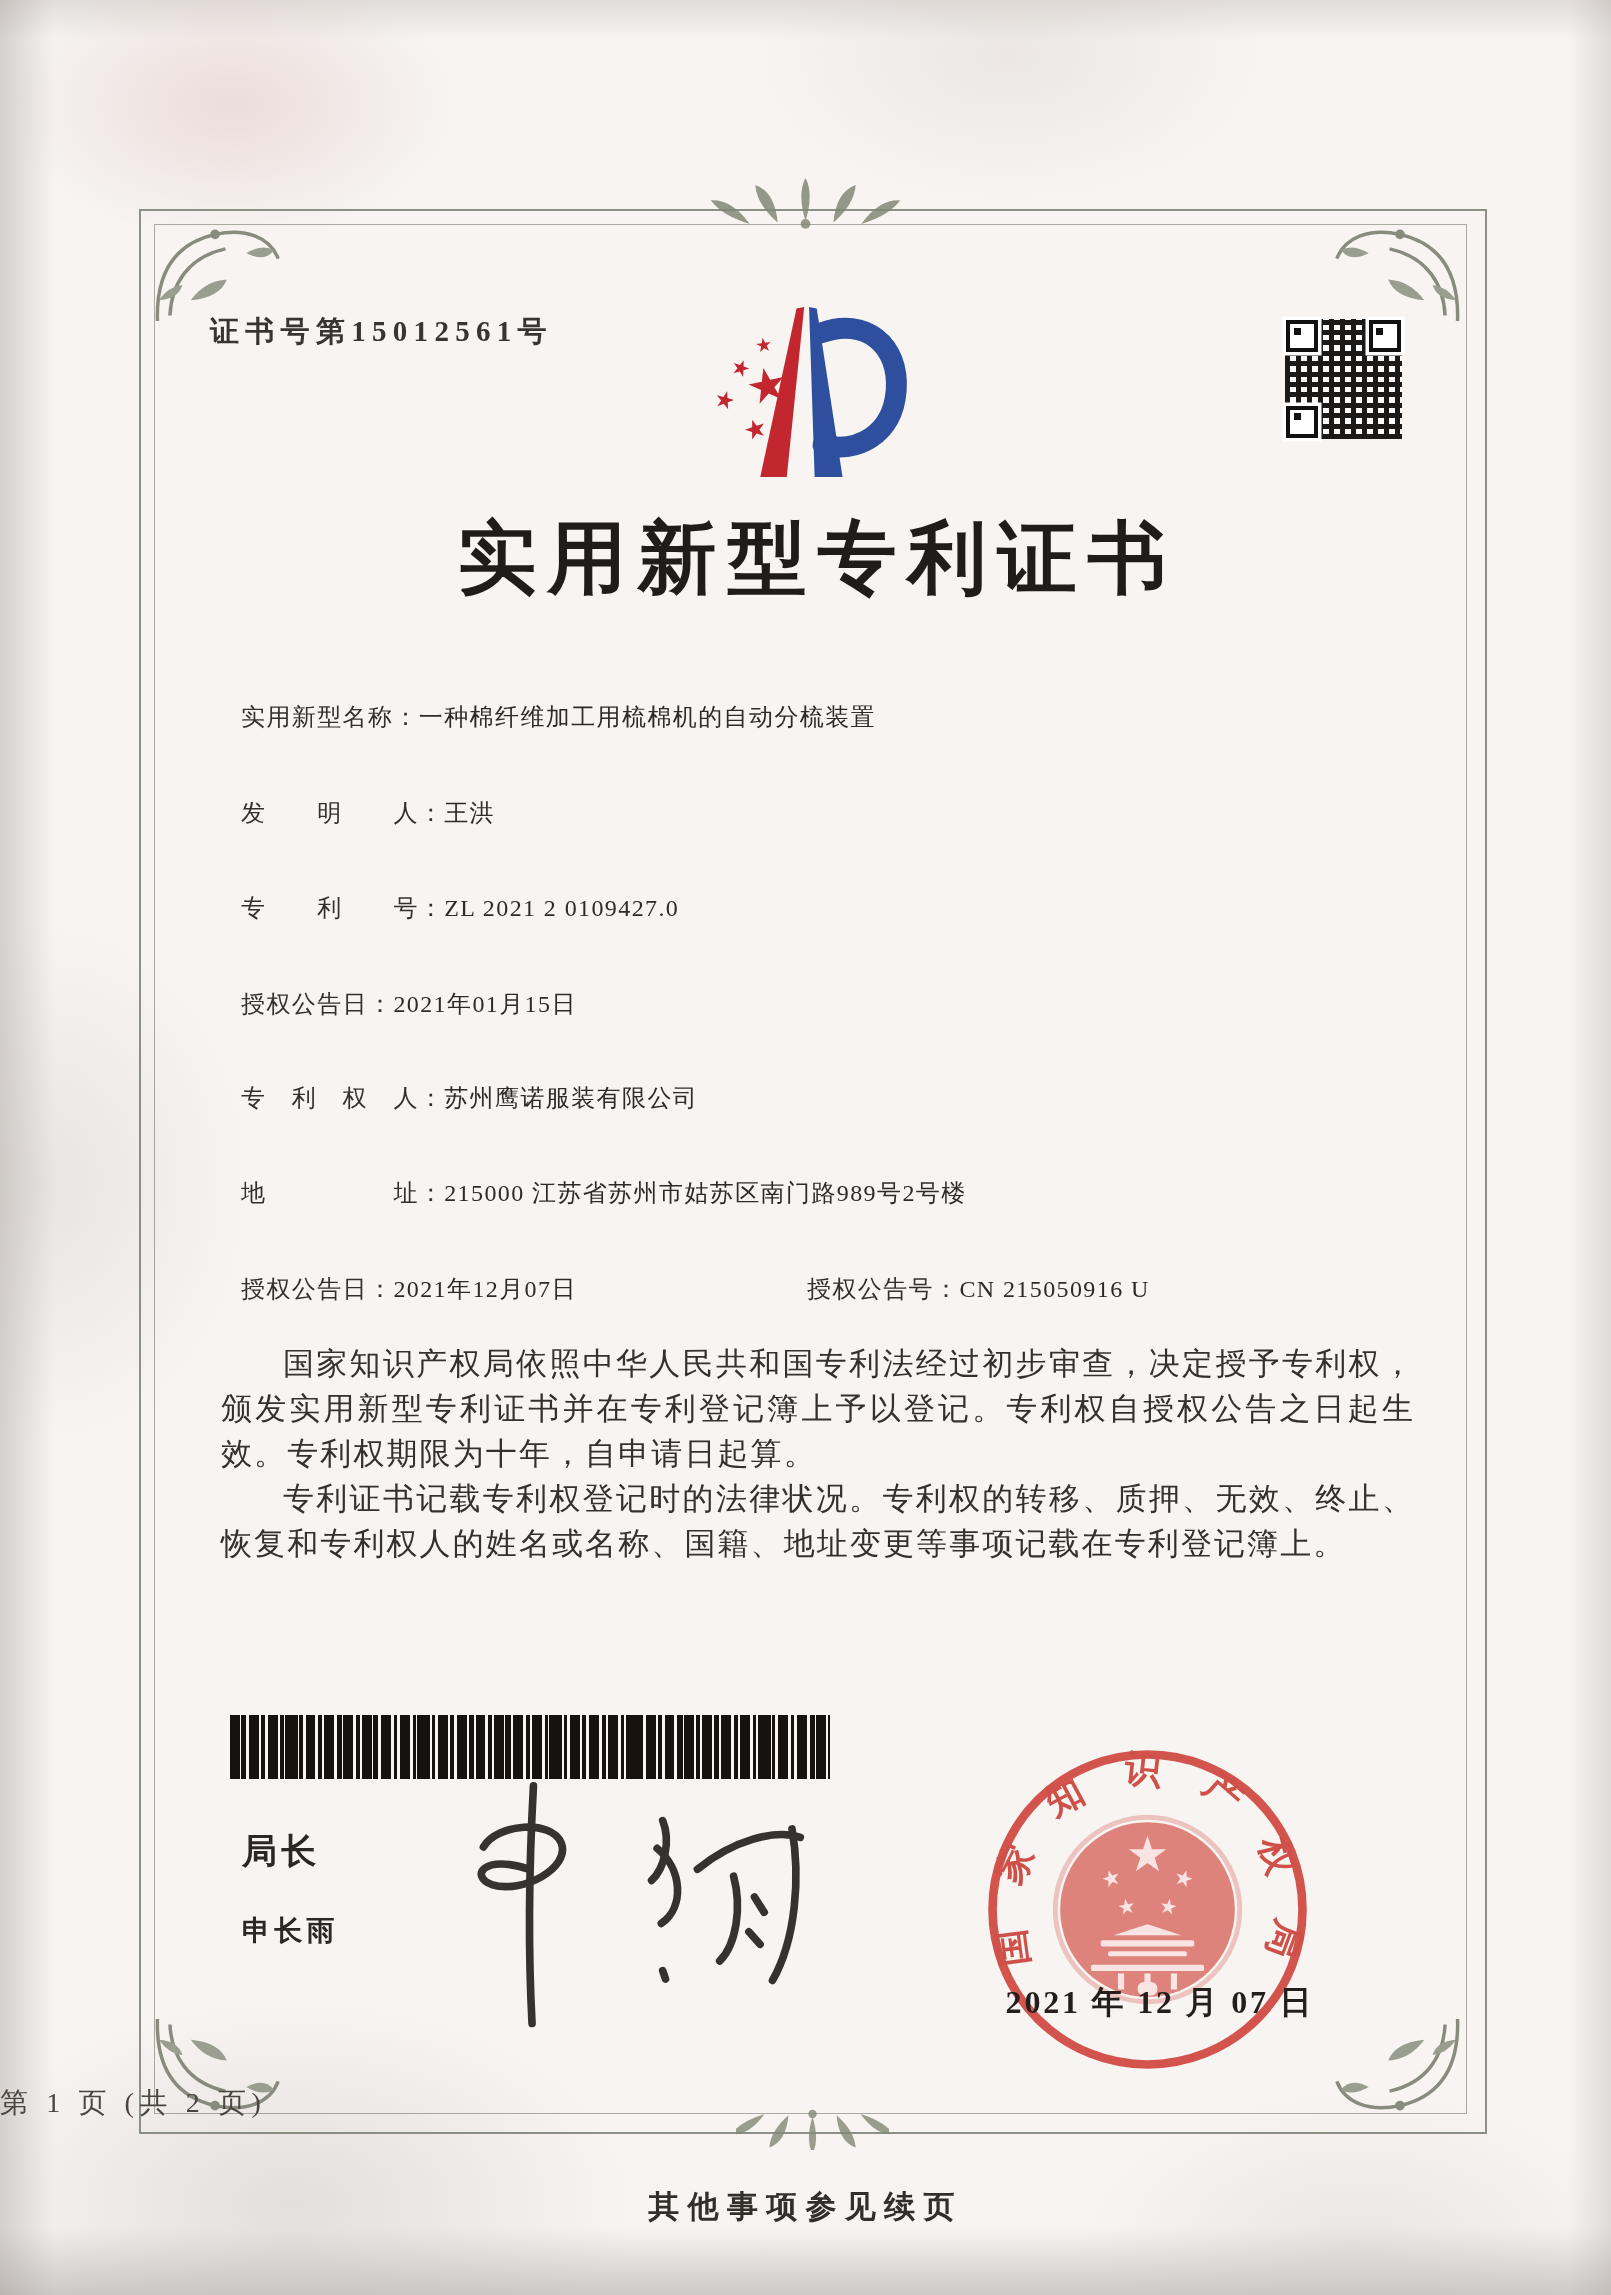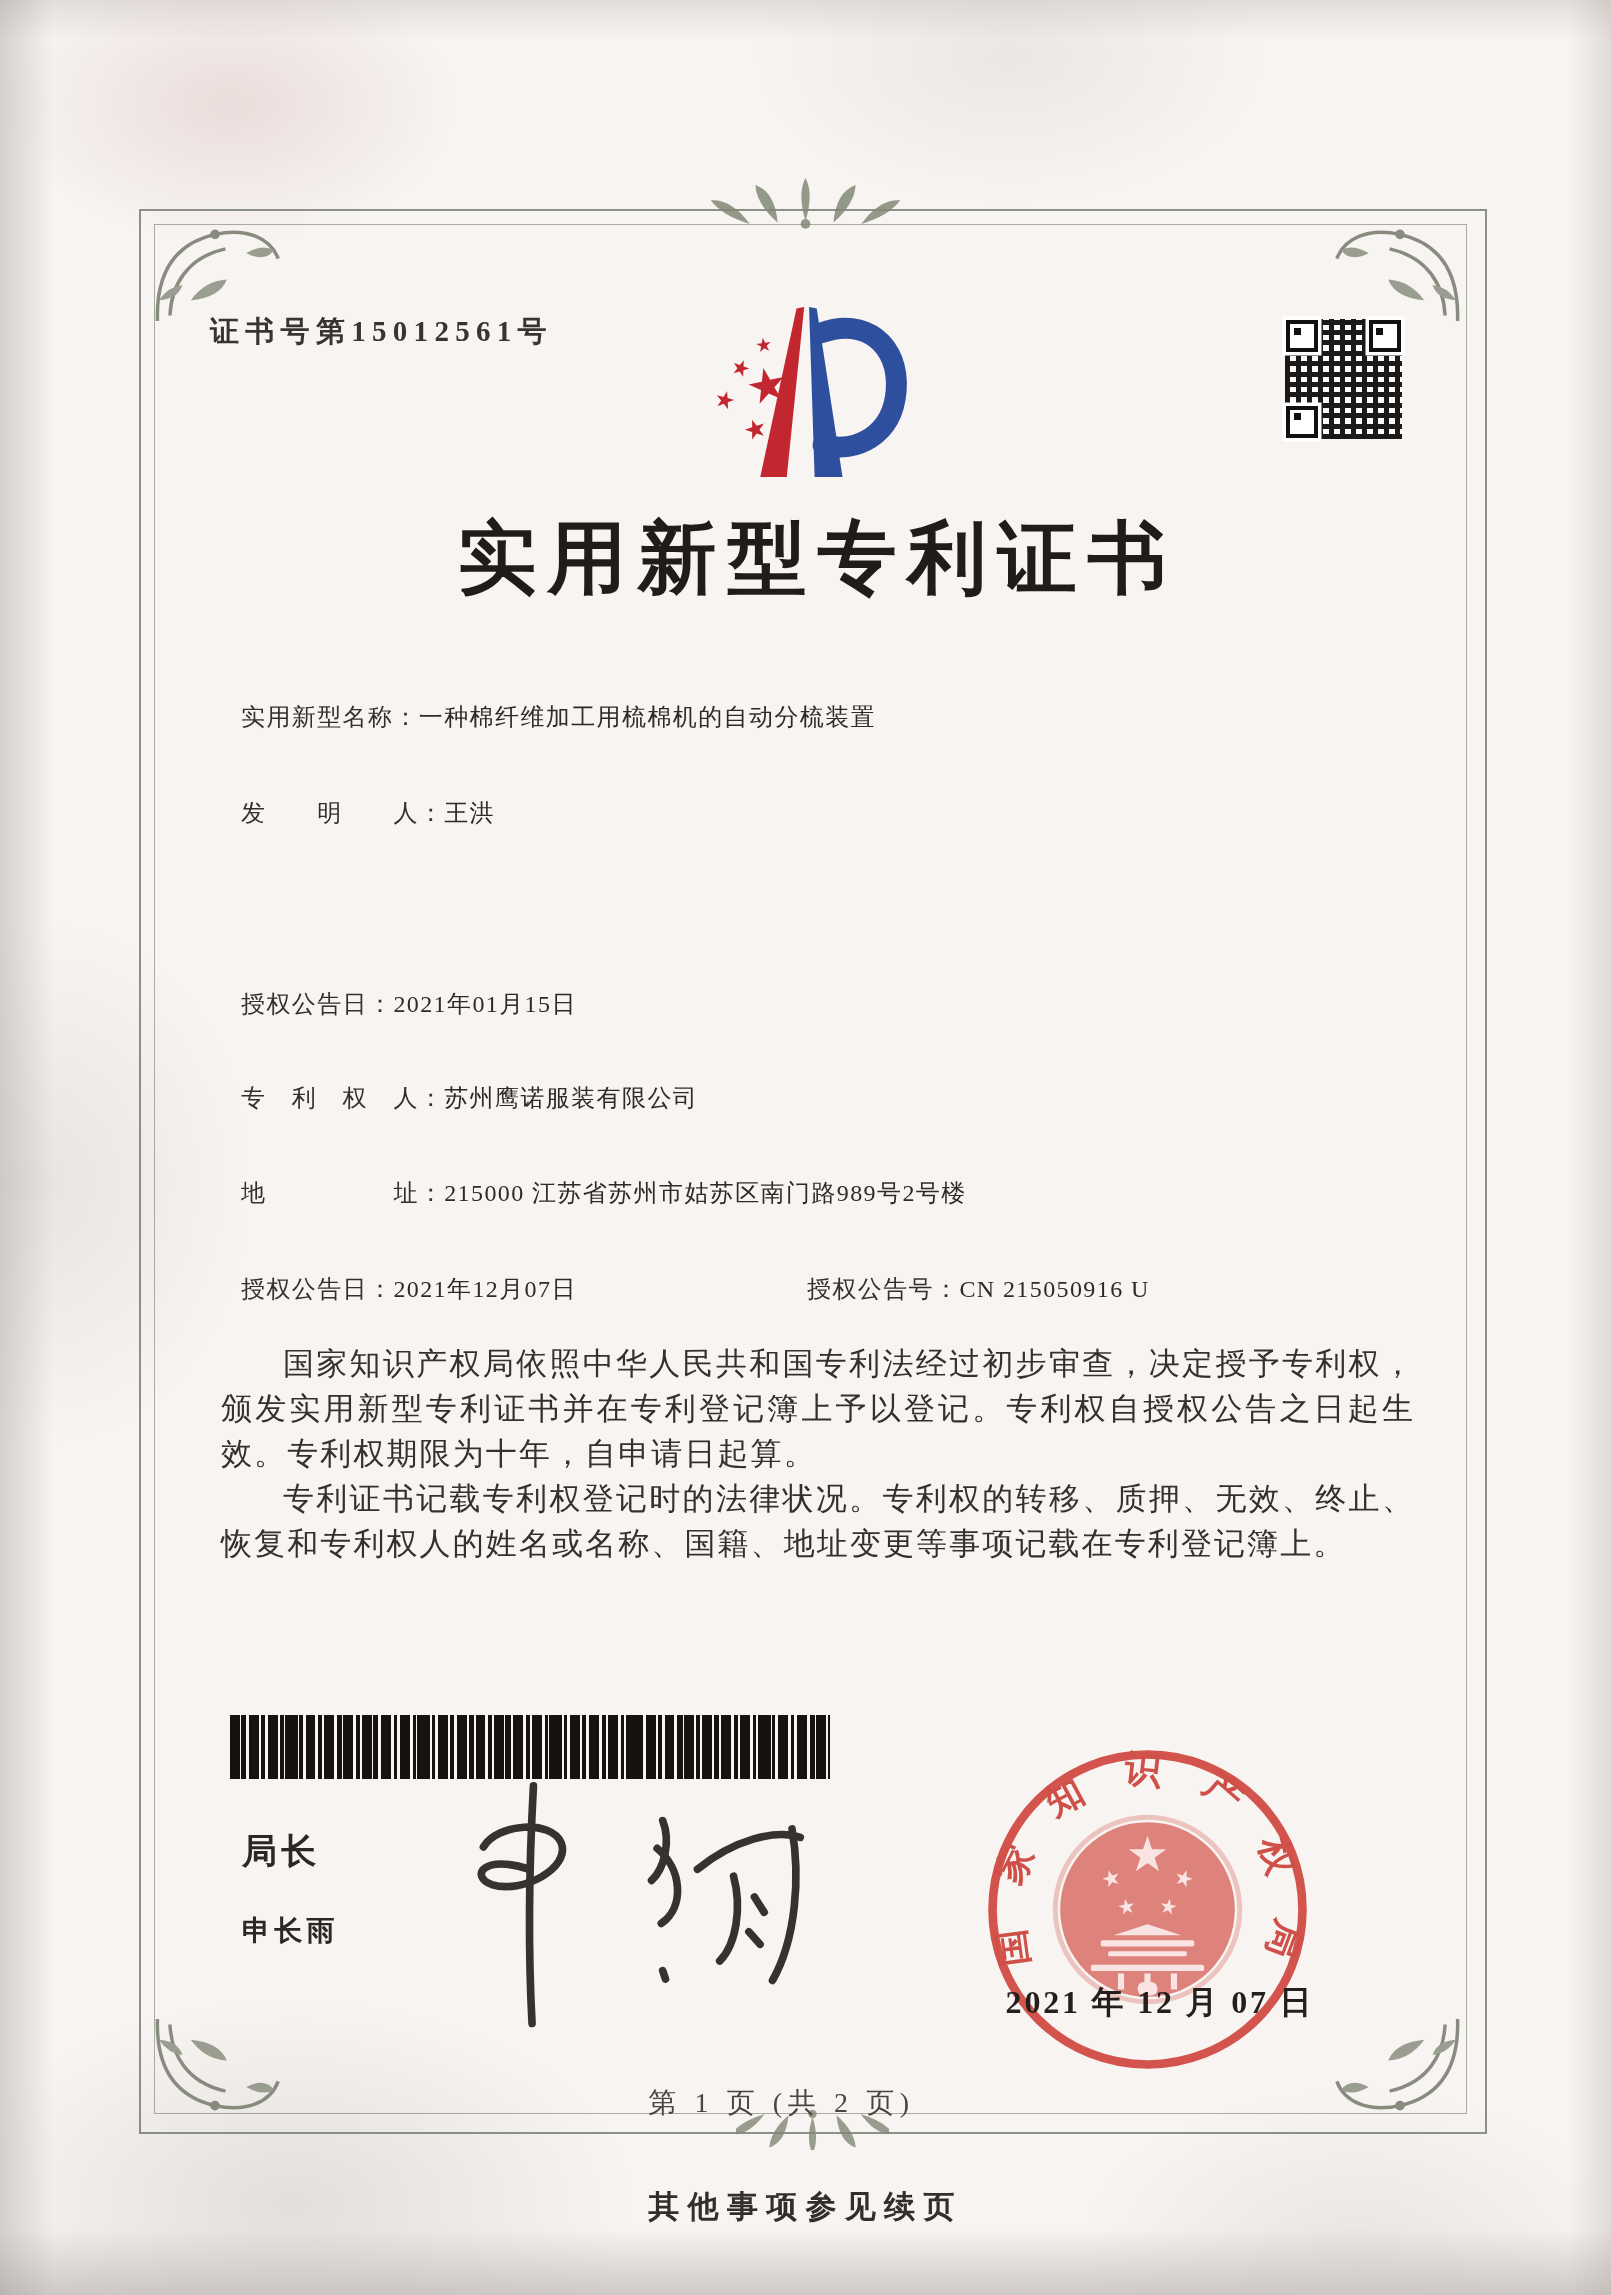--- a/index.html
+++ b/index.html
@@ -89,21 +89,21 @@
     font-family:Liberation Mono, monospace;color:#2b2724;letter-spacing:4.2px;}
   .sig{position:absolute;left:386px;top:1765px;width:445px;height:278px;}
   
   .seal{position:absolute;left:963px;top:1725px;width:369px;height:369px;overflow:visible;}
   .seal-date{
     position:absolute;left:979px;top:1981px;width:362px;text-align:center;
     font-size:32px;color:#241f1c;letter-spacing:2.8px;font-weight:600;white-space:nowrap;
   }
   
   .page-info{
-    position:absolute;left:0;top:2084px;width:1563px;text-align:center;
+    position:absolute;left:0;top:2084px;width:1563px;
     font-size:28px;letter-spacing:5.6px;color:#4c443f;
   }
   .note{
     position:absolute;left:0;top:2186px;width:1611px;text-align:center;
     font-size:31px;letter-spacing:8.3px;color:#332e2a;font-weight:600;
   }
 </style>
 </head>
 <body>
 
@@ -171,20 +171,23 @@
     <div class="qr-finder qr-f3"></div>
   </div>
 
   <div class="title">实用新型专利证书</div>
 
   <div class="row r0">
     <span class="flabel">实用新型名称：</span><span class="fvalue">一种棉纤维加工用梳棉机的自动分梳装置</span>
   </div>
   <div class="row r1">
     <span class="flabel">发　　明　　人：</span><span class="fvalue">王洪</span>
+  </div>
+  <div class="row r2">
+    <span class="flabel">专　　利　　号：</span><span class="fvalue">ZL 2021 2 0109427.0</span>
   </div>
   <div class="row r3">
     <span class="flabel">授权公告日：</span><span class="fvalue">2021年01月15日</span>
   </div>
   <div class="row r4">
     <span class="flabel">专　利　权　人：</span><span class="fvalue">苏州鹰诺服装有限公司</span>
   </div>
   <div class="row r5">
     <span class="flabel">地　　　　　址：</span><span class="fvalue">215000 江苏省苏州市姑苏区南门路989号2号楼</span>
   </div>

